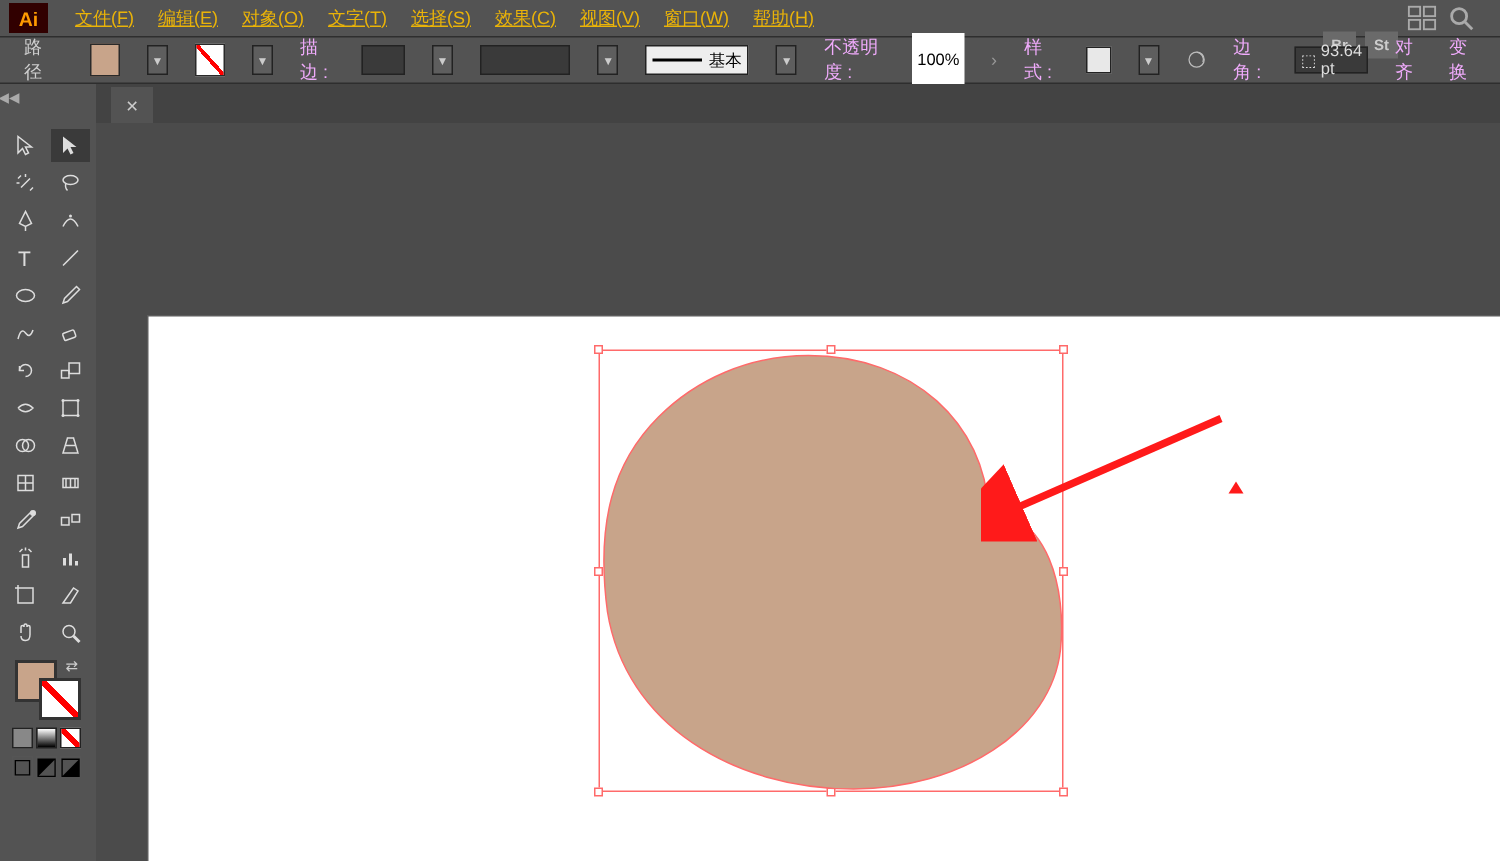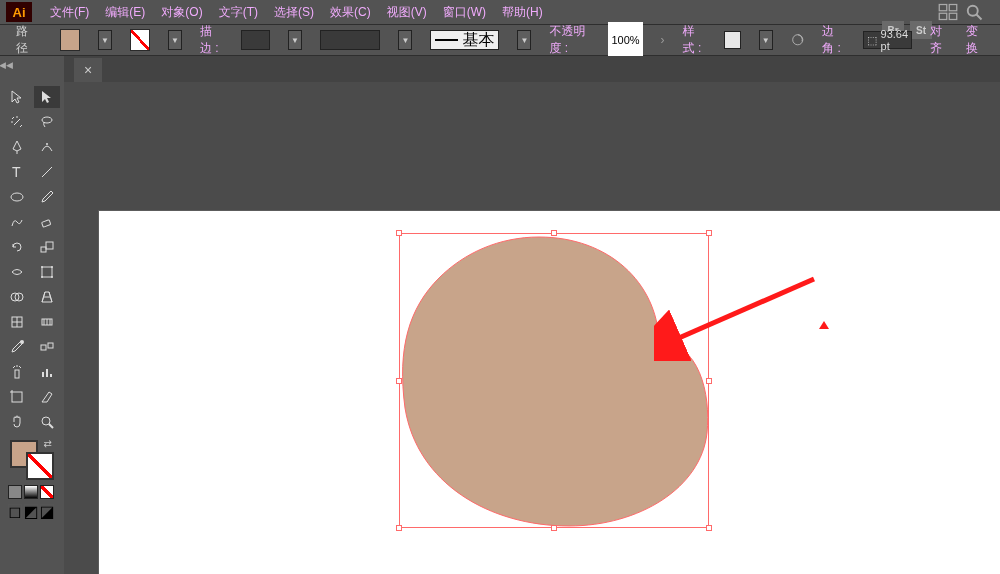--- a/index.html
+++ b/index.html
@@ -1,37 +1,37 @@
 <!DOCTYPE html>
 <html><head>
 <meta charset="utf-8">
 <style>
 * { margin: 0; padding: 0; box-sizing: border-box; font-family: sans-serif; }
 body { background: #535353; width: 1000px; height: 574px; overflow: hidden; position: relative; }
 
 
 .menubar { height: 24px; background: #535353; display: flex; align-items: center; padding-left: 6px; gap: 0; }
 .ai-logo { width: 26px; height: 20px; background: #310000; display: flex; align-items: center; justify-content: center; color: #ff9a00; font-weight: bold; font-size: 13px; margin-right: 10px; }
-.menu-item { color: #f0abfc; font-size: 12px; padding: 0 8px; cursor: pointer; }
+.menu-item { color: #eab308; font-size: 12px; padding: 0 8px; cursor: pointer; text-decoration: underline; }
 .menu-icons { margin-left: auto; display: flex; gap: 6px; align-items: center; padding-right: 16px; }
 .menu-icon-box { width: 22px; height: 18px; background: #6a6a6a; display: flex; align-items: center; justify-content: center; color: #ccc; font-size: 10px; font-weight: bold; margin-top: 36px; }
 .menu-icon-plain { width: 20px; height: 18px; display: flex; align-items: center; justify-content: center; color: #aaa; }
 
 
 .controlbar { height: 32px; background: #535353; border-top: 1px solid #2e2e2e; border-bottom: 1px solid #2e2e2e; display: flex; align-items: center; padding: 0 16px; gap: 18px; }
 .ctrl-label { color: #d0d0d0; font-size: 12px; margin-right: 8px; }
 .swatch { width: 26px; height: 22px; border: 1px solid #2a2a2a; }
 .swatch.fill { background: #c8a48a; }
 .swatch.nostroke { background: #fff; position: relative; }
 .swatch.nostroke::after { content: ""; position: absolute; inset: 0; background: linear-gradient(to top right, transparent 45%, #f00 45%, #f00 55%, transparent 55%); }
 .ctrl-text { color: #f0abfc; font-size: 12px; }
 .ctrl-input { width: 38px; height: 20px; background: #3a3a3a; border: 1px solid #222; }
 .ctrl-dropdown { width: 18px; height: 20px; background: #5e5e5e; border: 1px solid #222; display:flex; align-items:center; justify-content:center; color:#ccc; font-size:8px; }
 .stroke-prev { width: 80px; height: 20px; background: #3a3a3a; border: 1px solid #222; }
-.brush-prev { width: 90px; height: 20px; background: #eee; border: 1px solid #222; display: flex; align-items: center; justify-content: flex-end; padding-right: 4px; font-size: 16px; }
+.brush-prev { width: 90px; height: 20px; background: #eee; border: 1px solid #222; display: flex; align-items: center; justify-content: flex-end; padding-right: 4px; font-size: 11px; }
 .brush-line { flex:1; height:2px; background:#000; margin:0 4px; }
 .opacity-field { width: 40px; height: 36px; background: #fff; color: #000; font-size: 11px; display: flex; align-items: center; padding: 0 3px; }
 .style-box { width: 22px; height: 18px; background: #e8e8e8; border: 1px solid #222; }
 .mini-icon { width: 18px; height: 18px; display:flex; align-items:center; justify-content:center; color:#bbb; }
 .num-field { width: 60px; height: 18px; background: #3a3a3a; color: #ddd; font-size: 11px; display:flex; align-items:center; padding:0 3px; border:1px solid #222;}
 
 
 .tab-area { position: absolute; top: 56px; left: 64px; right: 0; height: 26px; background: #434343; display: flex; align-items: flex-end; padding-left: 10px; }
 .collapse-handle { position: absolute; top: 58px; left: 0; width: 12px; height: 14px; color: #aaa; font-size: 9px; display:flex; align-items:center; justify-content:center;}
 .doc-tab { background: #535353; height: 24px; display: flex; align-items: center; padding: 0 10px; color: #ddd; font-size: 12px; gap: 8px; }

